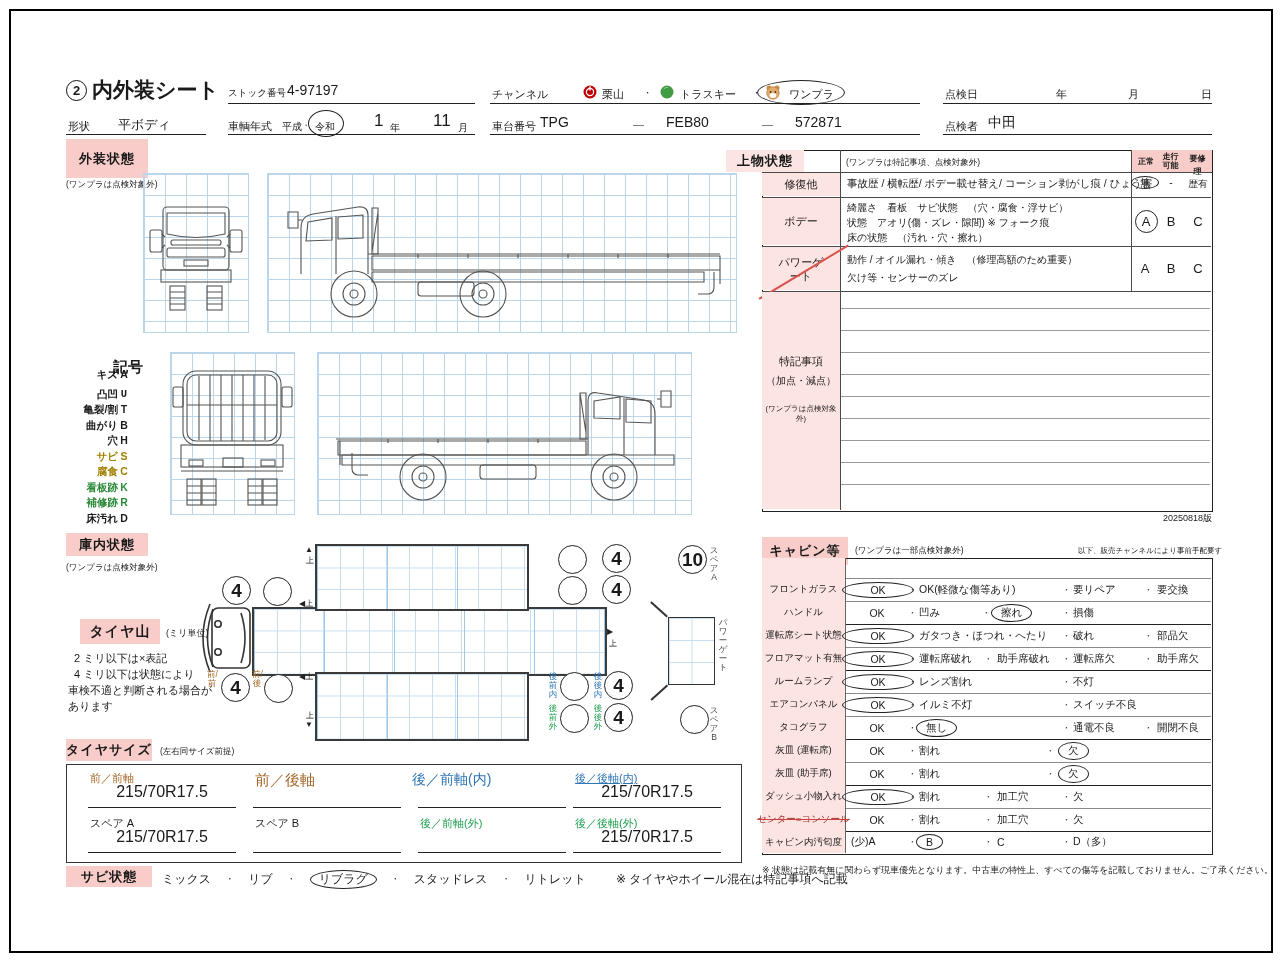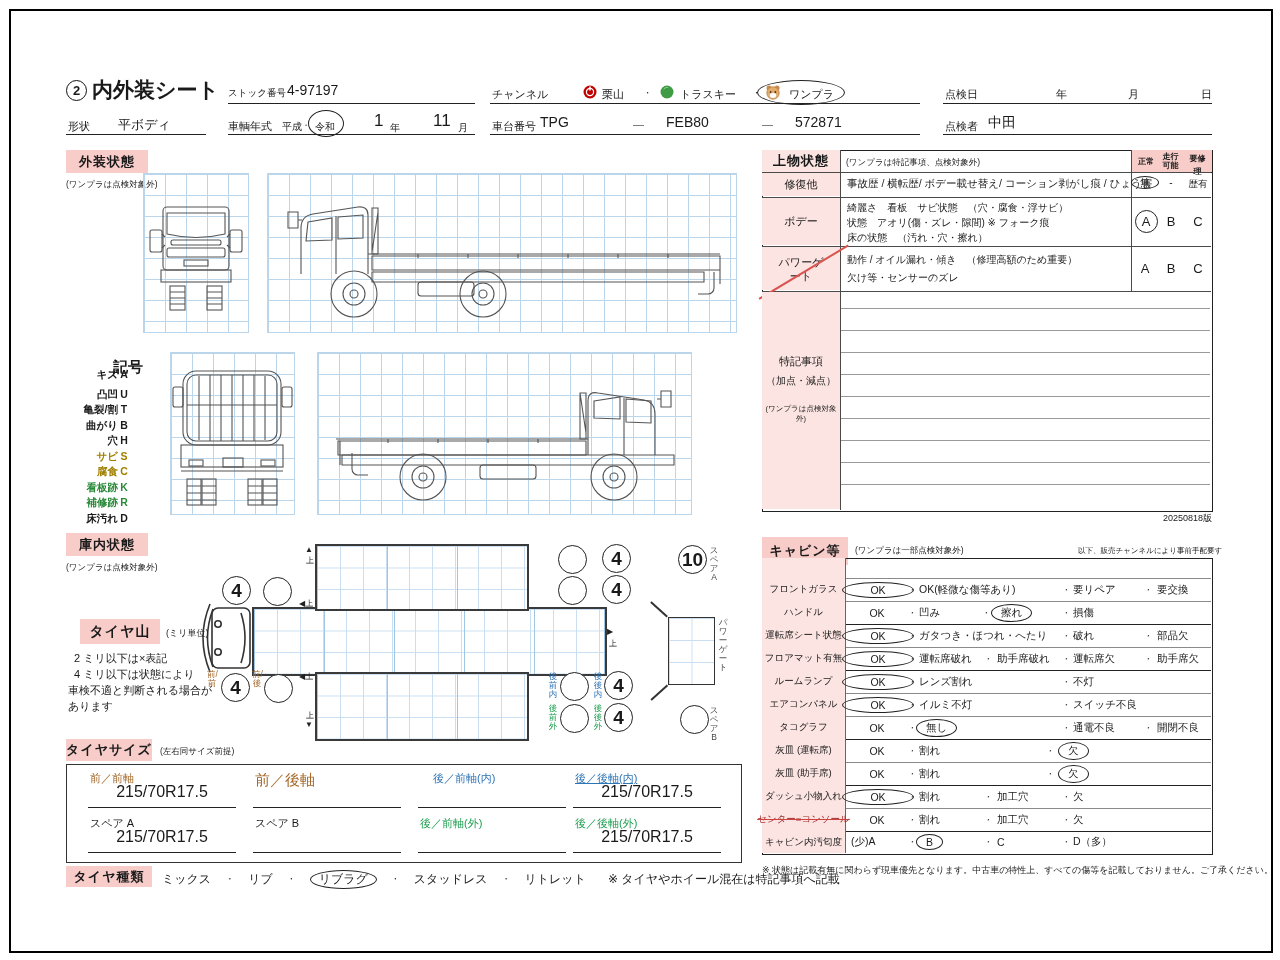--- a/index.html
+++ b/index.html
@@ -114,21 +114,21 @@
 <span class="lbl" style="left:633px;top:118px;color:#555">—</span>
 <span class="val" style="left:666px;top:114px">FEB80</span>
 <span class="lbl" style="left:762px;top:118px;color:#555">—</span>
 <span class="val" style="left:795px;top:114px">572871</span>
 <div class="uline" style="left:490px;top:119px;width:430px;height:15px"></div>
 
 <span class="lbl" style="left:945px;top:119px">点検者</span>
 <span class="val" style="left:988px;top:114px">中田</span>
 <div class="uline" style="left:943px;top:119px;width:269px;height:15px"></div>
 
-<div class="chip" style="left:66px;top:150px;width:82px;height:23px">外装状態</div>
+<div class="chip" style="left:66px;top:139px;width:82px;height:39px">外装状態</div>
 <span class="note" style="left:66px;top:179px">(ワンプラは点検対象外)</span>
 
 <div class="grid" style="left:143px;top:173px;width:104px;height:158px">
   <svg width="104" height="158" viewBox="0 0 104 158" fill="none" stroke="#555" stroke-width="1.1">
     <rect x="6" y="56" width="12" height="22" rx="2"></rect>
       <path d="M18 60l3 3M18 74l3-3"></path>
     <rect x="86" y="56" width="12" height="22" rx="2"></rect>
       <path d="M86 60l-3 3M86 74l-3-3"></path>
     <rect x="19" y="33" width="66" height="63" rx="4"></rect>
     <path d="M23 39h58v21q-29 7-58 0z"></path>
@@ -161,21 +161,21 @@
       <circle cx="215" cy="120" r="11"></circle>
       <circle cx="215" cy="120" r="4"></circle>
   </svg>
 </div>
 
 <span class="abs" style="left:113px;top:358px;font-size:15px;font-weight:bold">記号</span>
 <div class="legend-row" style="left: 60px; top: 368px; width: 80px; color: rgb(26, 26, 26); text-decoration: underline;">
     <span class="ll">キズ</span>
     <span class="lc">A</span>
   </div>
-<div class="legend-row" style="left: 60px; top: 388px; width: 80px; color: rgb(26, 26, 26);">
+<div class="legend-row" style="left: 60px; top: 388px; width: 80px; color: rgb(26, 26, 26); font-family: Liberation Mono, monospace;">
     <span class="ll">凸凹</span>
     <span class="lc">U</span>
   </div>
 <div class="legend-row" style="left: 60px; top: 403px; width: 80px; color: rgb(26, 26, 26);">
     <span class="ll">亀裂/割</span>
     <span class="lc">T</span>
   </div>
 <div class="legend-row" style="left: 60px; top: 419px; width: 80px; color: rgb(26, 26, 26);">
     <span class="ll">曲がり</span>
     <span class="lc">B</span>
@@ -312,50 +312,50 @@
 <span class="abs" style="left:68px;top:699px;font-size:11px">あります</span>
 
 <div class="chip" style="left:66px;top:739px;width:86px;height:22px">タイヤサイズ</div>
 <span class="note" style="left:160px;top:746px">(左右同サイズ前提)</span>
 <div class="abs" style="left:66px;top:764px;width:674px;height:97px;border:1.5px solid #333"></div>
 
 <span class="abs" style="left: 90px; top: 771px; font-size: 11px; color: rgb(165, 104, 42);">前／前軸</span>
 <div class="abs" style="left:88px;top:783px;width:148px;border-bottom:1.5px solid #222;height:24px;text-align:center;font-size:16px">215/70R17.5</div>
 <span class="abs" style="left: 255px; top: 771px; font-size: 15px; color: rgb(165, 104, 42);">前／後軸</span>
 <div class="abs" style="left:253px;top:783px;width:148px;border-bottom:1.5px solid #222;height:24px;text-align:center;font-size:16px"></div>
-<span class="abs" style="left: 433px; top: 771px; font-size: 11px; color: rgb(46, 117, 182); text-align: right;">後／前軸(内)</span>
+<span class="abs" style="left: 412px; top: 771px; font-size: 14px; color: rgb(46, 117, 182); text-align: right;">後／前軸(内)</span>
 <div class="abs" style="left:418px;top:783px;width:148px;border-bottom:1.5px solid #222;height:24px;text-align:center;font-size:16px"></div>
 <span class="abs" style="left: 575px; top: 771px; font-size: 11px; color: rgb(46, 117, 182); text-decoration: underline;">後／後軸(内)</span>
 <div class="abs" style="left:573px;top:783px;width:148px;border-bottom:1.5px solid #222;height:24px;text-align:center;font-size:16px">215/70R17.5</div>
 
 <span class="abs" style="left: 90px; top: 816px; font-size: 11px; color: rgb(26, 26, 26);">スペア A</span>
 <div class="abs" style="left:88px;top:828px;width:148px;border-bottom:1.5px solid #222;height:24px;text-align:center;font-size:16px">215/70R17.5</div>
 <span class="abs" style="left: 255px; top: 816px; font-size: 11px; color: rgb(26, 26, 26);">スペア B</span>
 <div class="abs" style="left:253px;top:828px;width:148px;border-bottom:1.5px solid #222;height:24px;text-align:center;font-size:16px"></div>
 <span class="abs" style="left: 420px; top: 816px; font-size: 11px; color: rgb(30, 158, 80);">後／前軸(外)</span>
 <div class="abs" style="left:418px;top:828px;width:148px;border-bottom:1.5px solid #222;height:24px;text-align:center;font-size:16px"></div>
 <span class="abs" style="left: 575px; top: 816px; font-size: 11px; color: rgb(30, 158, 80);">後／後軸(外)</span>
 <div class="abs" style="left:573px;top:828px;width:148px;border-bottom:1.5px solid #222;height:24px;text-align:center;font-size:16px">215/70R17.5</div>
 
-<div class="chip" style="left:66px;top:866px;width:86px;height:21px">タイヤ種類</div>
+<div class="chip" style="left:66px;top:866px;width:86px;height:21px">サビ状態</div>
 <div class="abs" style="left:162px;top:870px;font-size:12px;display:flex;align-items:center;gap:14px">
   <span>ミックス</span>
   <span style="font-size:9px">・</span>
   <span>リブ</span>
   <span style="font-size:9px">・</span>
   <span class="oval">リブラグ</span>
   <span style="font-size:9px">・</span>
   <span>スタッドレス</span>
   <span style="font-size:9px">・</span>
   <span>リトレット</span>
-  <span style="margin-left:8px">※ タイヤやホイール混在は特記事項へ記載</span>
+  <span style="margin-left:16px">※ タイヤやホイール混在は特記事項へ記載</span>
 </div>
 
 <div class="abs" style="left:762px;top:150px;width:449px;height:360px;border:1.8px solid #222"></div>
-<div class="pinkcell chip" style="left:762px;top:150px;width:78px;height:22px">上物状態</div>
+<div class="pinkcell chip" style="left:726px;top:150px;width:78px;height:22px">上物状態</div>
 <span class="note" style="left:846px;top:157px">(ワンプラは特記事項、点検対象外)</span>
 
 <div class="abs" style="left:1131px;top:150px;width:80px;height:22px;background:#F8CDC9;border-left:1.4px solid #222;border-bottom:1.4px solid #222">
   <span class="gcol" style="left:2px;top:6px;width:24px;font-size:8px;font-weight:bold">正常</span>
   <span class="gcol" style="left:29px;top:2px;width:19px;font-size:8px;font-weight:bold;word-break:break-all;line-height:9px">走行可能</span>
   <span class="gcol" style="left:56px;top:2px;width:19px;font-size:8px;font-weight:bold;word-break:break-all;line-height:13px">要修理</span>
 </div>
 
 <div class="btline" style="left:762px;top:172px;width:449px;height:1px"></div>
 <div class="btline" style="left:762px;top:197px;width:449px;height:1px"></div>

